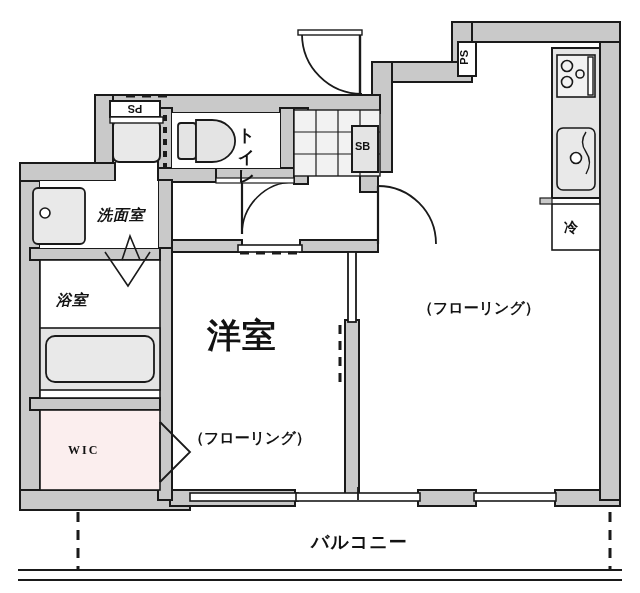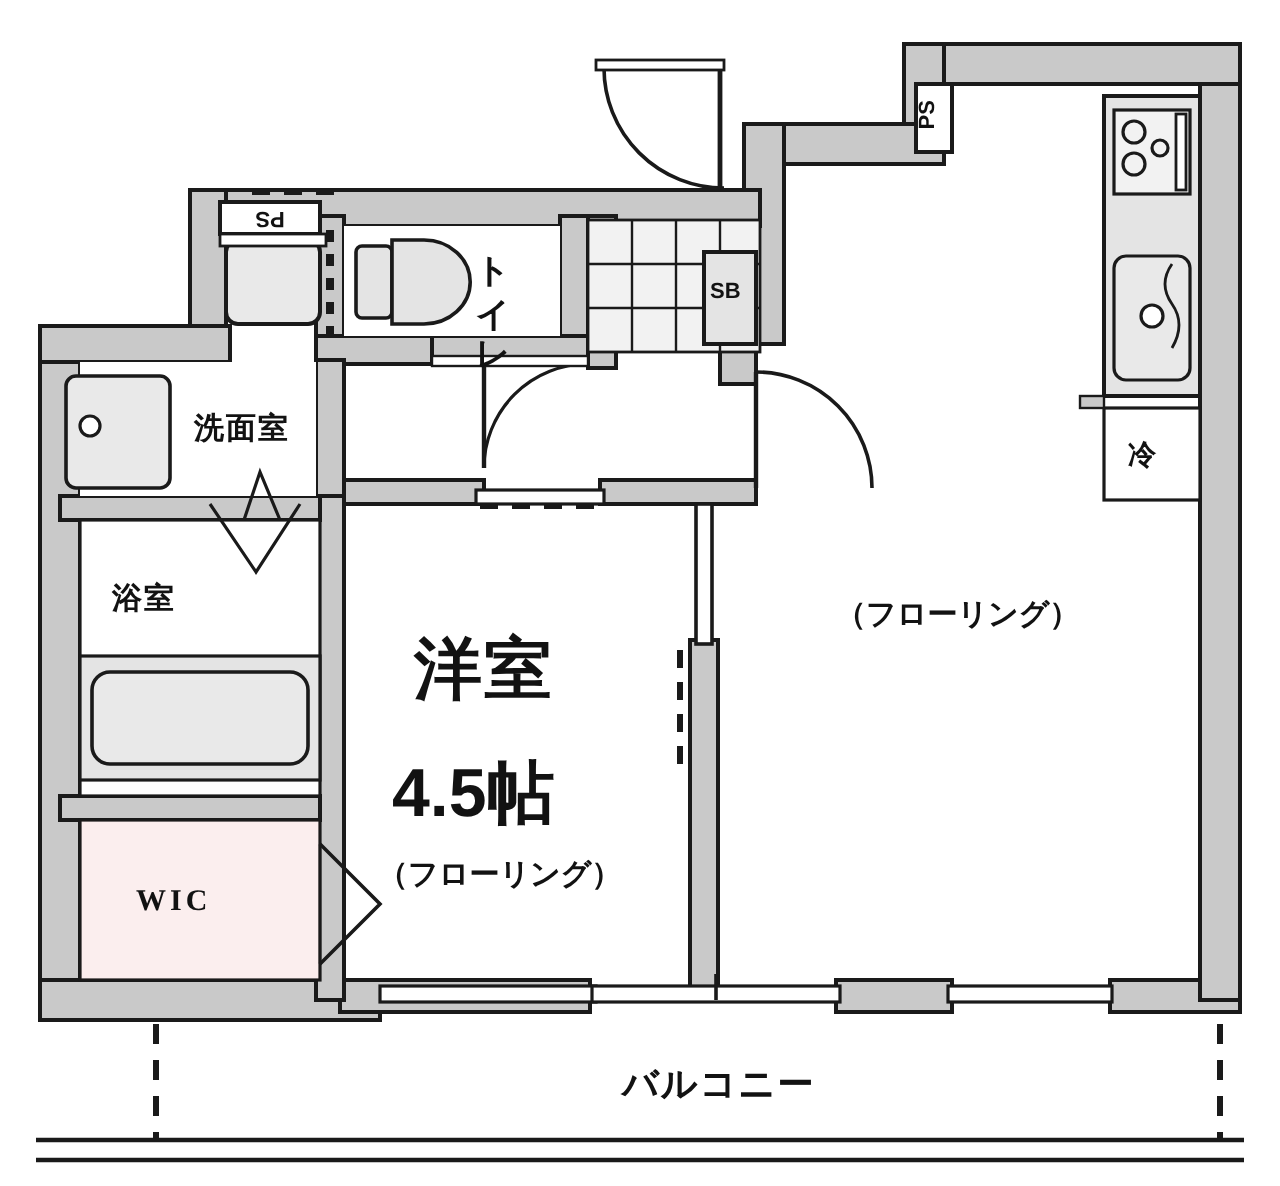--- a/index.html
+++ b/index.html
@@ -46,27 +46,28 @@
   }
   .room-floor {
     font-size: 15px;
     font-weight: bold;
     letter-spacing: 0px;
   }
   .small-room-name {
     font-size: 15px;
     font-weight: bold;
     letter-spacing: 1px;
+    font-style: italic;
   }
   .tiny-tag {
     font-size: 11px;
     font-weight: bold;
   }
   .wic-tag {
-    font-size: 15px;
+    font-size: 12px;
     font-weight: bold;
     letter-spacing: 2px;
     font-family: "Liberation Serif", serif;
   }
   .balcony-tag {
     font-size: 18px;
     font-weight: bold;
     letter-spacing: 1px;
   }
   .rot-180 {
@@ -257,21 +258,20 @@
 
       <line x1="78" y1="512" x2="78" y2="570" stroke="#1a1a1a" stroke-width="3" stroke-dasharray="10 8"></line>
       <line x1="610" y1="512" x2="610" y2="570" stroke="#1a1a1a" stroke-width="3" stroke-dasharray="10 8"></line>
     </g>
 
   </svg>
 
   <div class="lbl room-floor" style="left:418px; top:300px;">（フローリング）</div>
 
   <div class="lbl big-room-name" style="left:207px; top:318px;">洋室</div>
-  <div class="lbl big-room-size" style="left:196px; top:380px;">4.5帖</div>
   <div class="lbl room-floor" style="left:189px; top:430px;">（フローリング）</div>
 
   <div class="lbl small-room-name" style="left:97px; top:207px;">洗面室</div>
 
   <div class="lbl small-room-name" style="left:56px; top:292px;">浴室</div>
 
   <div class="lbl vert-text" style="left:238px; top:116px;">トイレ</div>
 
   <div class="lbl wic-tag" style="left:68px; top:444px;">WIC</div>
 

